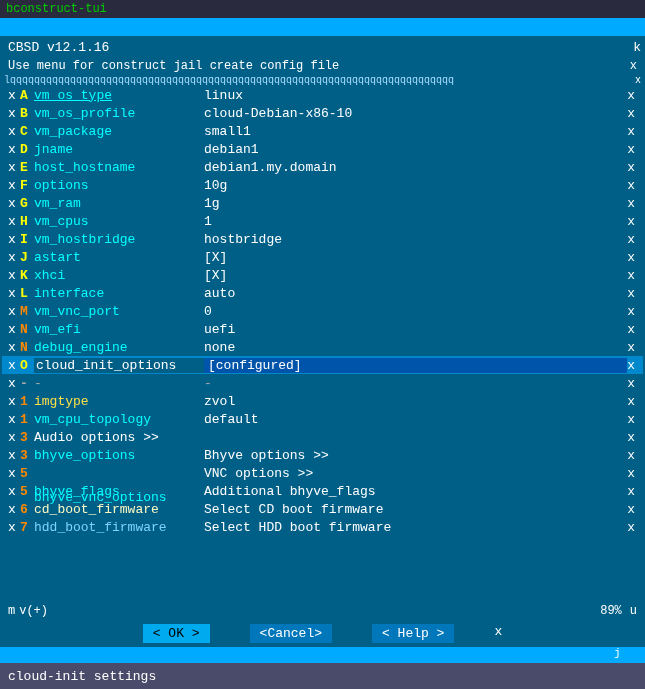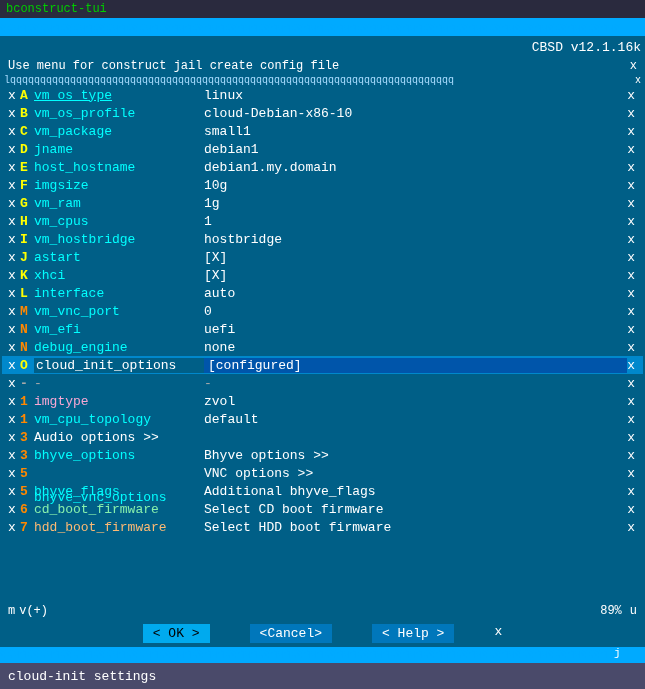--- a/index.html
+++ b/index.html
@@ -42,21 +42,21 @@
 
     #main-window {
       background: #005f87;
       flex: 1;
       display: flex;
       flex-direction: column;
       overflow: hidden;
     }
 
     #dialog-title {
-      text-align: right;
+      text-align: left;
       color: #ffffff;
       background: #005f87;
       padding: 4px 0 2px 8px;
       font-size: 13px;
     }
 
     #dialog-subtitle {
       color: #ffffff;
       background: #005f87;
       padding: 2px 8px;
@@ -252,21 +252,21 @@
       <div class="menu-row">
       <span class="x-mark">x</span>
       <span class="key-letter" style="color:#ffff00;">E</span>
       <span class="field-name" style="color:#00ffff;">host_hostname</span>
       <span class="field-value">debian1.my.domain</span>
       <span class="close-x" style="margin-left:auto; padding-right:2px;">x</span>
     </div>
       <div class="menu-row">
       <span class="x-mark">x</span>
       <span class="key-letter" style="color:#ffff00;">F</span>
-      <span class="field-name" style="color:#00ffff;">imgsize</span>
+      <span class="field-name" style="color:#00ffff;">options</span>
       <span class="field-value">10g</span>
       <span class="close-x" style="margin-left:auto; padding-right:2px;">x</span>
     </div>
       <div class="menu-row">
       <span class="x-mark">x</span>
       <span class="key-letter" style="color:#ffff00;">G</span>
       <span class="field-name" style="color:#00ffff;">vm_ram</span>
       <span class="field-value">1g</span>
       <span class="close-x" style="margin-left:auto; padding-right:2px;">x</span>
     </div>
@@ -336,21 +336,21 @@
       <div class="menu-row">
       <span class="x-mark">x</span>
       <span class="key-letter dash">-</span>
       <span class="field-name dash" style="color:#aaaaaa;">-</span>
       <span class="field-value dash" style="color:#aaaaaa;">-</span>
       <span class="close-x">x</span>
     </div>
       <div class="menu-row">
       <span class="x-mark">x</span>
       <span class="key-letter" style="color:#ff8800;">1</span>
-      <span class="field-name" style="color:#f9a8d4;">imgtype</span>
+      <span class="field-name" style="color:#fde047;">imgtype</span>
       <span class="field-value">zvol</span>
       <span class="close-x" style="margin-left:auto; padding-right:2px;">x</span>
     </div>
       <div class="menu-row">
       <span class="x-mark">x</span>
       <span class="key-letter" style="color:#ff8800;">1</span>
       <span class="field-name" style="color:#00ffff;">vm_cpu_topology</span>
       <span class="field-value">default</span>
       <span class="close-x" style="margin-left:auto; padding-right:2px;">x</span>
     </div>
@@ -377,28 +377,28 @@
       <div class="menu-row">
       <span class="x-mark">x</span>
       <span class="key-letter" style="color:#ff8800;">5</span>
       <span class="field-name" style="color:#00ffff;">bhyve_flags</span>
       <span class="field-value">Additional bhyve_flags</span>
       <span class="close-x" style="margin-left:auto; padding-right:2px;">x</span>
     </div>
       <div class="menu-row">
       <span class="x-mark">x</span>
       <span class="key-letter" style="color:#ff8800;">6</span>
-      <span class="field-name" style="color:#86efac;">cd_boot_firmware</span>
+      <span class="field-name" style="color:#fef9c3;">cd_boot_firmware</span>
       <span class="field-value">Select CD boot firmware</span>
       <span class="close-x" style="margin-left:auto; padding-right:2px;">x</span>
     </div>
       <div class="menu-row">
       <span class="x-mark">x</span>
       <span class="key-letter" style="color:#ff8800;">7</span>
-      <span class="field-name" style="color:#fdba74;">hdd_boot_firmware</span>
+      <span class="field-name" style="color:#7dd3fc;">hdd_boot_firmware</span>
       <span class="field-value">Select HDD boot firmware</span>
       <span class="close-x" style="margin-left:auto; padding-right:2px;">x</span>
     </div>
     </div>
 
   <div id="scroll-info">
     <span>m</span>
     <span style="margin-left:4px;">v(+)</span>
     <span style="margin-left:auto;">89%</span>
     <span style="margin-left:8px;">u</span>

